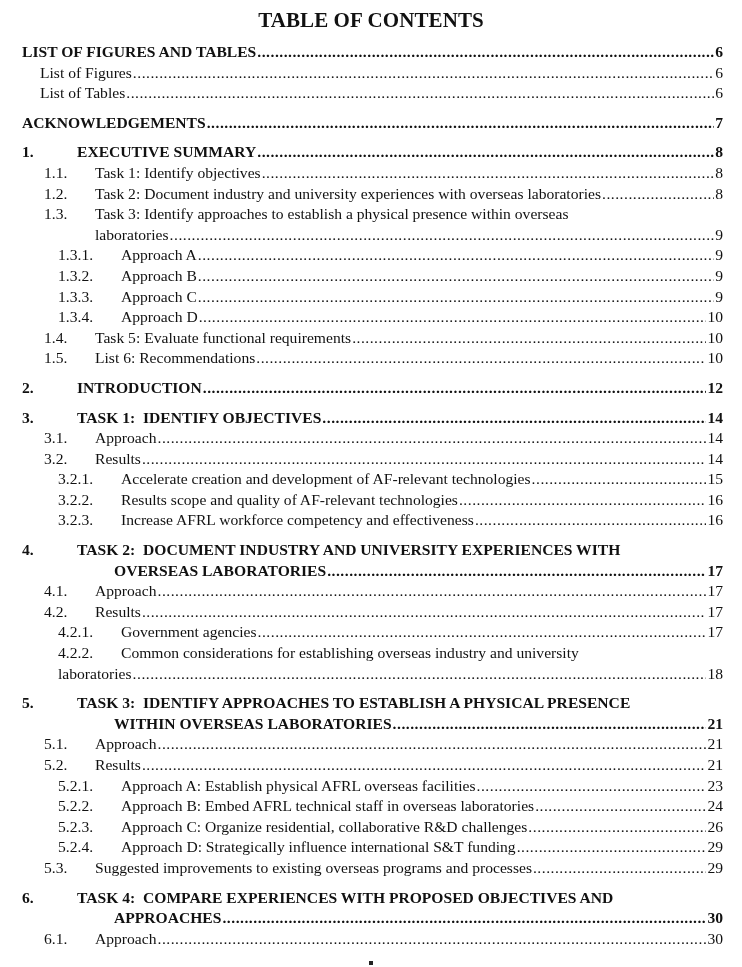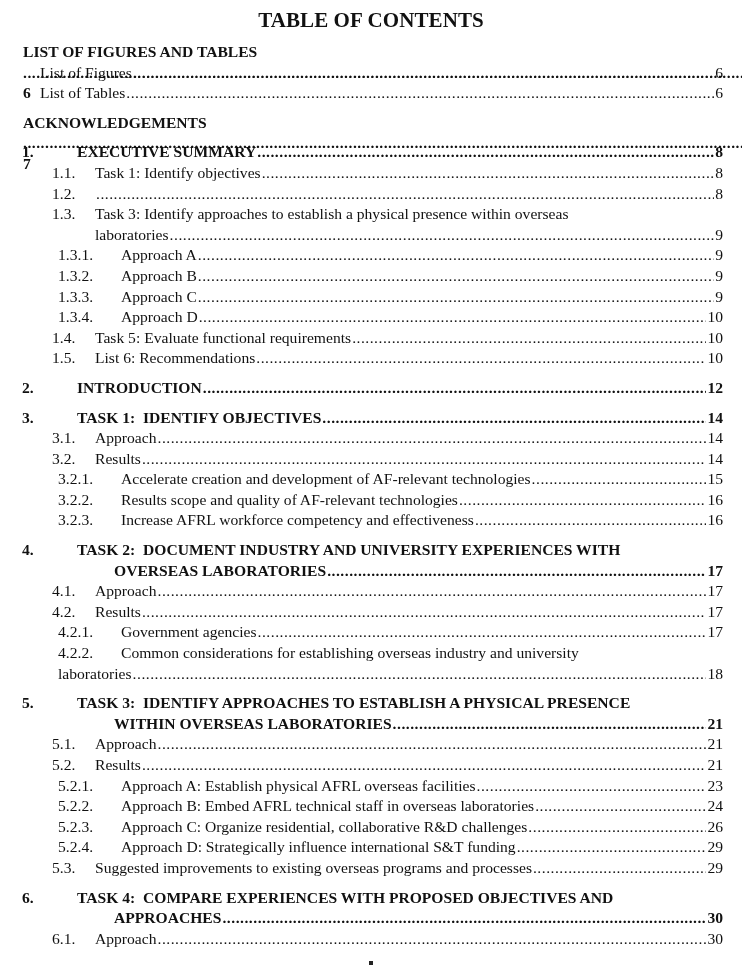--- a/index.html
+++ b/index.html
@@ -68,25 +68,25 @@
       letter-spacing: 0.5px;
     }
     .entry .leader::before {
       content: "........................................................................................................................................................................................................................................................";
     }
     .entry .page-num {
       flex: 0 0 auto;
       text-align: right;
     }
     
-    .lvl0 .title-wrap { left: 22px; flex-direction: column; }
+    .lvl0 .title-wrap { left: 22px; }
     .lvl0s .title-wrap { left: 40px; }
     .lvl1 .num { left: 22px; }
     .lvl1 .title-wrap { left: 77px; }
-    .lvl2 .num { left: 52px; }
+    .lvl2 .num { left: 44px; }
     .lvl2 .title-wrap { left: 95px; }
     .lvl3 .num { left: 58px; text-align: center; }
     .lvl3 .title-wrap { left: 121px; }
 
     
     .entry.first-line .title-wrap { right: auto; }
     .cont-lvl1 .title-wrap { left: 77px; margin-left: 37px; }
     .cont-lvl2 .title-wrap { left: 95px; }
     .cont-lvl3 .title-wrap { left: 58px; }
 
@@ -149,20 +149,21 @@
       <span class="num">1.1.</span>
       <div class="title-wrap">
         <span class="title">Task 1: Identify objectives</span>
         <span class="leader"></span>
         <span class="page-num">8</span>
       </div>
     </div>
     <div class="entry lvl2">
       <span class="num">1.2.</span>
       <div class="title-wrap">
+        <span class="title">Task 2: Document industry and university experiences with overseas laboratories</span>
         <span class="leader"></span>
         <span class="page-num">8</span>
       </div>
     </div>
     <div class="entry lvl2 first-line">
       <span class="num">1.3.</span>
       <div class="title-wrap">
         <span class="title">Task 3: Identify approaches to establish a physical presence within overseas</span>
       </div>
     </div>

